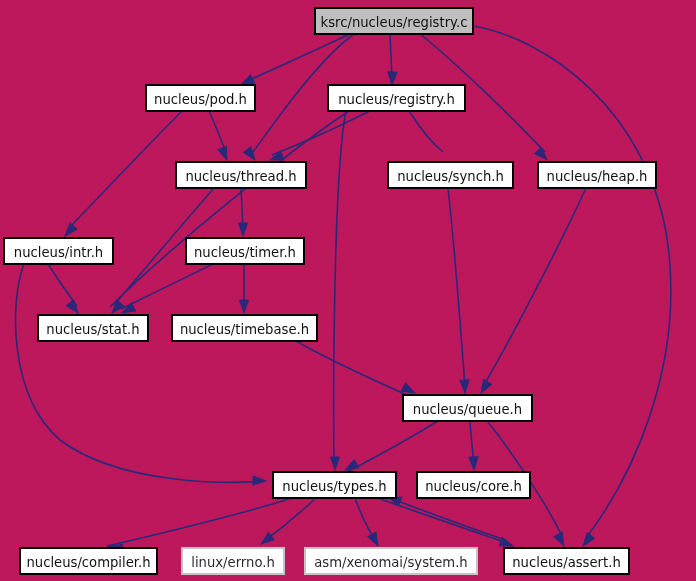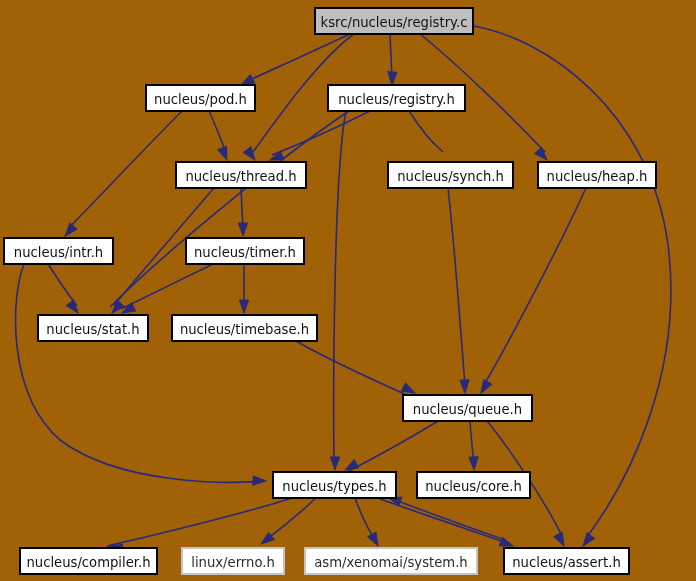--- a/index.html
+++ b/index.html
@@ -4,21 +4,21 @@
 <style>
   html, body {
     margin: 0;
     padding: 0;
     background: #ffffff;
   }
   #diagram-root {
     position: relative;
     width: 696px;
     height: 581px;
-    background: #a16207;
+    background: #be185d;
     font-family: "DejaVu Sans", "Liberation Sans", sans-serif;
     overflow: hidden;
   }
   #graph-svg {
     position: absolute;
     left: 0;
     top: 0;
     width: 696px;
     height: 581px;
   }

